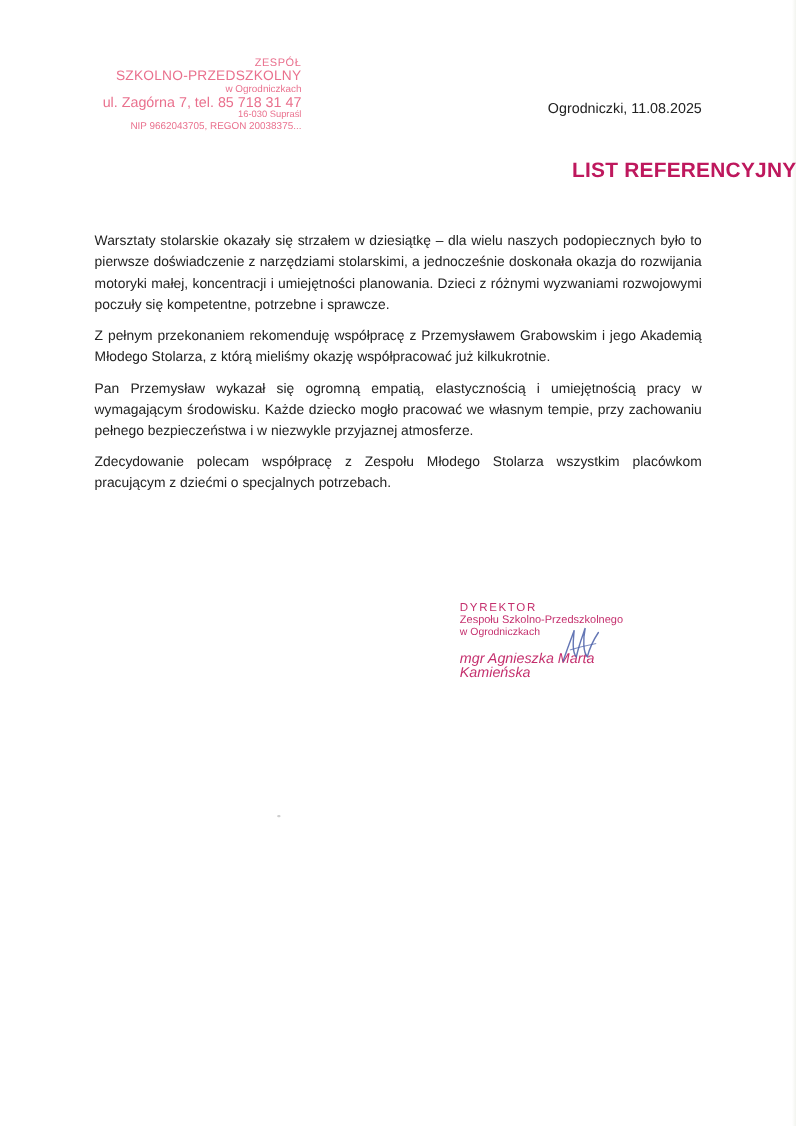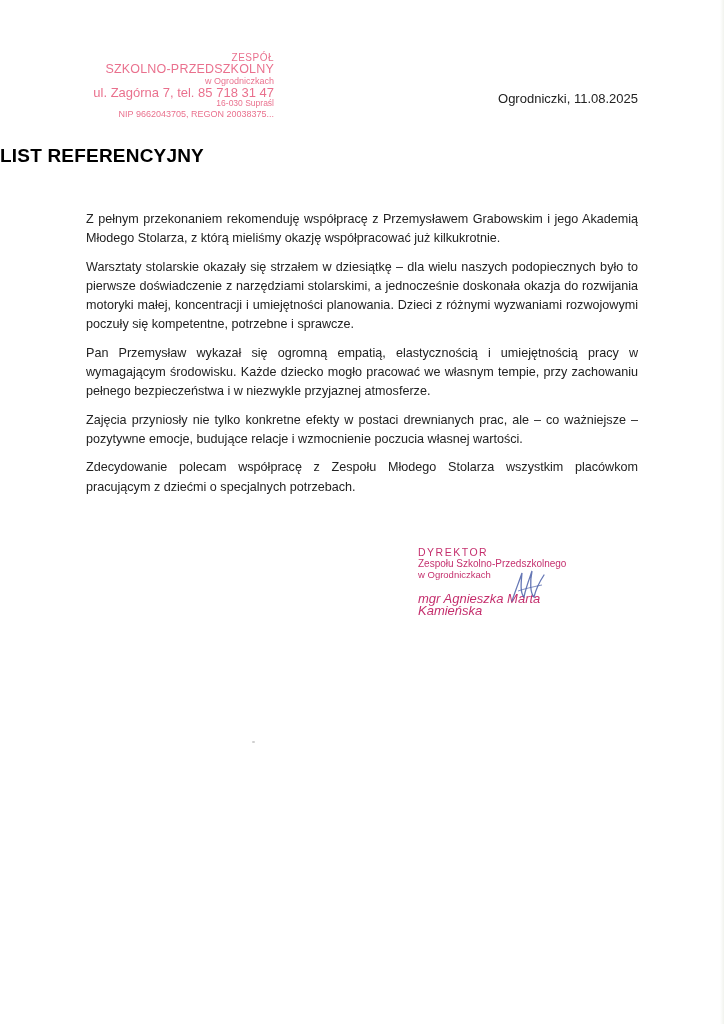--- a/index.html
+++ b/index.html
@@ -46,24 +46,24 @@
       top: 91px;
       font-size: 13px;
       color: #222;
       text-align: center;
     }
     .title {
       position: absolute;
       left: 0;
       width: 724px;
       top: 145px;
-      text-align: left;
+      text-align: right;
       font-size: 19px;
       font-weight: bold;
-      color: #000000;
+      color: #be185d;
       letter-spacing: 0.2px;
     }
     .body {
       position: absolute;
       left: 86px;
       top: 210px;
       width: 552px;
       font-size: 12.6px;
       line-height: 19.3px;
       text-align: justify;
@@ -128,24 +128,23 @@
   <div class="s4">ul. Zagórna 7, tel. 85 718 31 47</div>
   <div class="s5">16-030 Supraśl</div>
   <div class="s6">NIP 9662043705, REGON 20038375...</div>
 </div>
 
 <div class="date">Ogrodniczki, 11.08.2025</div>
 
 <div class="title">LIST REFERENCYJNY</div>
 
 <div class="body">
+  <p>Warsztaty stolarskie okazały się strzałem w dziesiątkę – dla wielu naszych podopiecznych było to pierwsze doświadczenie z narzędziami stolarskimi, a jednocześnie doskonała okazja do rozwijania motoryki małej, koncentracji i umiejętności planowania. Dzieci z różnymi wyzwaniami rozwojowymi poczuły się kompetentne, potrzebne i sprawcze.</p>
   <p>Z pełnym przekonaniem rekomenduję współpracę z Przemysławem Grabowskim i jego Akademią Młodego Stolarza, z którą mieliśmy okazję współpracować już kilkukrotnie.</p>
-  <p>Warsztaty stolarskie okazały się strzałem w dziesiątkę – dla wielu naszych podopiecznych było to pierwsze doświadczenie z narzędziami stolarskimi, a jednocześnie doskonała okazja do rozwijania motoryki małej, koncentracji i umiejętności planowania. Dzieci z różnymi wyzwaniami rozwojowymi poczuły się kompetentne, potrzebne i sprawcze.</p>
   <p>Pan Przemysław wykazał się ogromną empatią, elastycznością i umiejętnością pracy w wymagającym środowisku. Każde dziecko mogło pracować we własnym tempie, przy zachowaniu pełnego bezpieczeństwa i w niezwykle przyjaznej atmosferze.</p>
-  <p>Zajęcia przyniosły nie tylko konkretne efekty w postaci drewnianych prac, ale – co ważniejsze – pozytywne emocje, budujące relacje i wzmocnienie poczucia własnej wartości.</p>
   <p>Zdecydowanie polecam współpracę z Zespołu Młodego Stolarza wszystkim placówkom pracującym z dziećmi o specjalnych potrzebach.</p>
 </div>
 
 <div class="stamp-director">
   <div class="d1">DYREKTOR</div>
   <div class="d2">Zespołu Szkolno-Przedszkolnego</div>
   <div class="d3">w Ogrodniczkach</div>
   <div class="d4">mgr Agnieszka Marta Kamieńska</div>
 </div>
 

